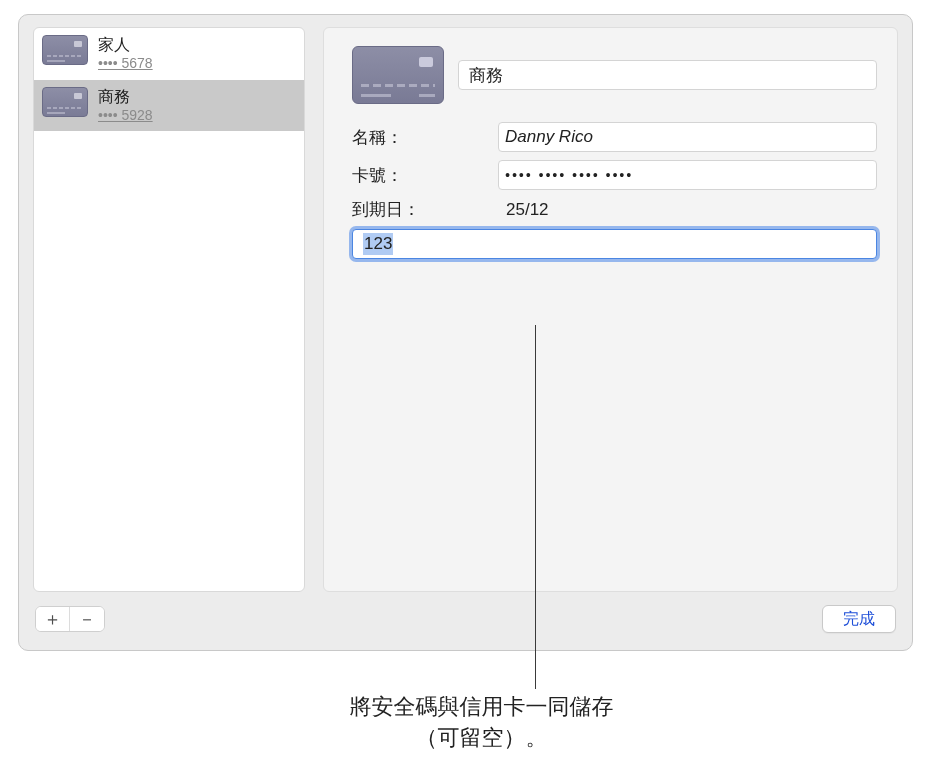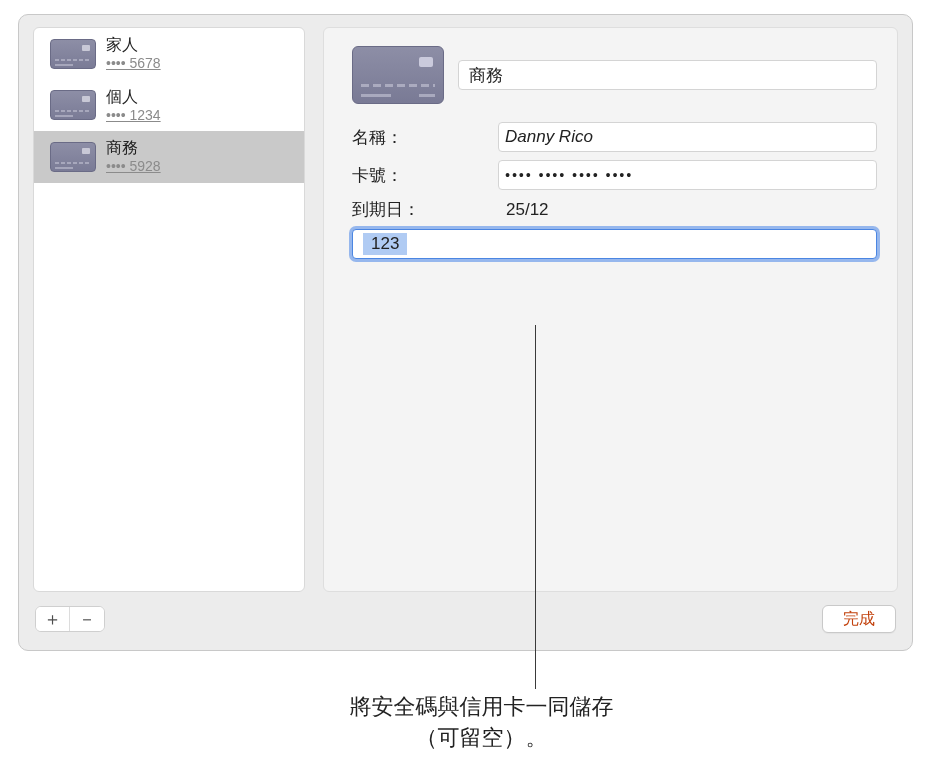--- a/index.html
+++ b/index.html
@@ -31,22 +31,22 @@
     }
     .sidebar {
       width: 272px;
       background: #fff;
       border: 1px solid #d9d9d9;
       border-radius: 6px;
       overflow: hidden;
     }
     .card-item {
       display: flex;
-      align-items: center;
-      padding: 7px 16px;
+      align-items: flex-start;
+      padding: 7px 8px;
       gap: 10px;
       cursor: default;
     }
     .card-item.selected {
       background: #c9c9c9;
     }
     .mini-card {
       width: 46px;
       height: 30px;
       background: linear-gradient(180deg,#8d8ea6 0%, #7a7b96 100%);
@@ -193,21 +193,21 @@
       border-radius: 4px;
       background: #fff;
       font-size: 17px;
       padding: 0 10px;
       color: #222;
       box-shadow: 0 0 0 3px rgba(73,133,232,0.55);
       border-color: #4b86e2;
     }
     .cvv-field .selected-text {
       background: #b0cbf3;
-      padding: 1px 8px;
+      padding: 1px 1px;
     }
     .footer {
       height: 58px;
       display: flex;
       align-items: center;
       justify-content: space-between;
       padding: 0 16px 4px 16px;
     }
     .plusminus {
       display: flex;
@@ -232,21 +232,21 @@
     .plusminus button:first-child {
       border-right: 1px solid #dcdcdc;
     }
     .done-btn {
       height: 28px;
       padding: 0 20px;
       border: 1px solid #c9c9c9;
       background: #fff;
       border-radius: 6px;
       font-size: 16px;
-      color: #c2410c;
+      color: #1d4ed8;
       cursor: default;
       box-shadow: 0 1px 1px rgba(0,0,0,0.04);
     }
     .callout-line {
       position: absolute;
       left: 535px;
       top: 325px;
       width: 1px;
       height: 364px;
       background: #3a3a3a;
@@ -272,31 +272,20 @@
         <div class="mini-card">
             <div class="chip"></div>
             <div class="digits"></div>
             <div class="name"></div>
           </div>
         <div class="card-text">
           <span class="card-title">家人</span>
           <span class="card-sub">•••• 5678</span>
         </div>
       </div>
-      <div class="card-item">
-        <div class="mini-card">
-            <div class="chip"></div>
-            <div class="digits"></div>
-            <div class="name"></div>
-          </div>
-        <div class="card-text">
-          <span class="card-title">個人</span>
-          <span class="card-sub">•••• 1234</span>
-        </div>
-      </div>
       <div class="card-item selected">
         <div class="mini-card">
             <div class="chip"></div>
             <div class="digits"></div>
             <div class="name"></div>
           </div>
         <div class="card-text">
           <span class="card-title">商務</span>
           <span class="card-sub">•••• 5928</span>
         </div>

